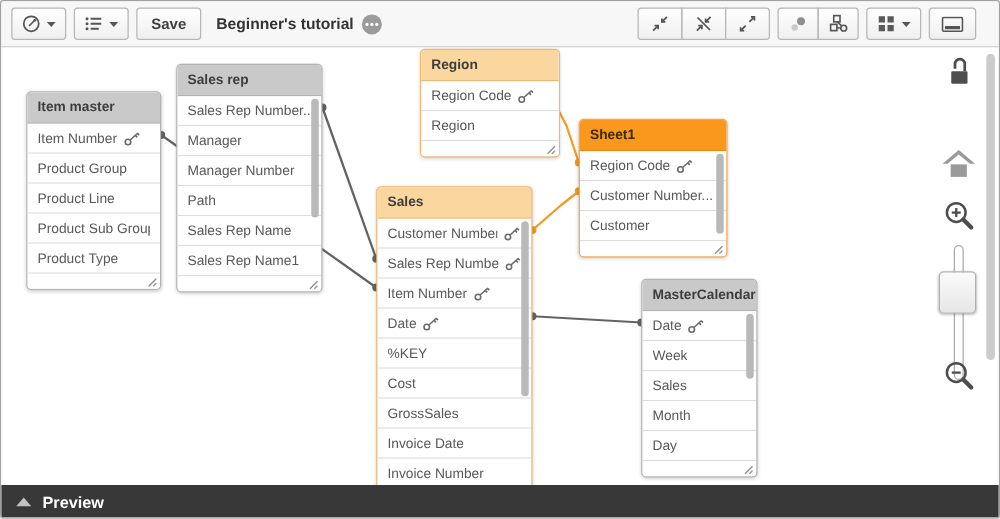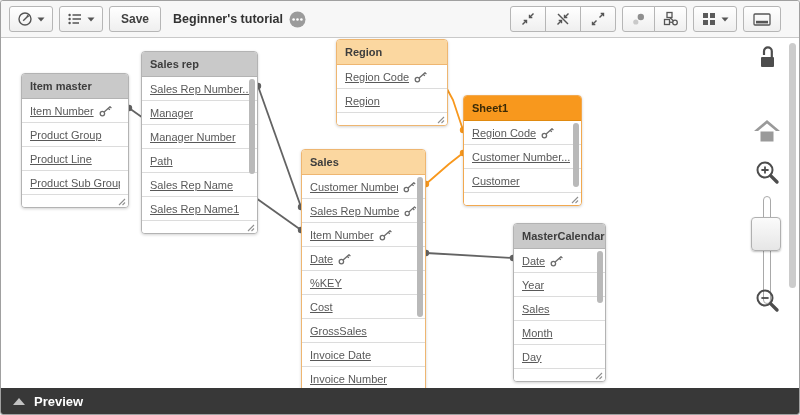--- a/index.html
+++ b/index.html
@@ -32,21 +32,21 @@
             overflow:hidden;box-sizing:border-box;}
   .dm-header{height:24px;line-height:24px;padding:0 8px;font-weight:bold;color:#3d3d3d;
              background:var(--grey-header);border-bottom:1px solid #b3b3b3;white-space:nowrap;
              overflow:hidden;cursor:move;}
   .dm-table.style-associated{border-color:#eeb671;}
   .dm-table.style-associated .dm-header{background:var(--assoc-header);border-color:#eeb671;}
   .dm-table.style-selected{border-color:#f2a94f;}
   .dm-table.style-selected .dm-header{background:var(--sel-header);border-color:#e08a10;color:#3a2a06;}
   .dm-row{height:23px;padding:0 8px;border-bottom:1px solid #dcdcdc;display:flex;
           align-items:center;gap:5px;background:#fff;white-space:nowrap;overflow:hidden;}
-  .field-label{overflow:hidden;text-overflow:clip;white-space:nowrap;text-decoration:underline;}
+  .field-label{overflow:hidden;text-overflow:clip;white-space:nowrap;}
   .dm-footer{height:12px;position:relative;background:#fff;}
   .resize-handle{position:absolute;right:2px;bottom:1px;cursor:nwse-resize;}
   .dm-scrollthumb{position:absolute;top:27px;right:2px;width:6px;border-radius:4px;
                   background:#b9b9b9;z-index:3;cursor:pointer;}
 
   
   .side-controls{position:absolute;z-index:4;top:0;right:0;width:60px;height:100%;pointer-events:none;}
   .side-controls > *{pointer-events:auto;position:absolute;}
   .page-scrollbar{position:absolute;z-index:4;right:3px;top:5px;width:7px;height:245px;
                   background:#cccccc;border-radius:4px;cursor:pointer;}
@@ -251,20 +251,24 @@
   <div class="dm-row">
     <span class="field-label">Product Line</span>
 
   </div>
 
   <div class="dm-row">
     <span class="field-label">Product Sub Group</span>
 
   </div>
 
+  <div class="dm-row">
+    <span class="field-label">Product Type</span>
+
+  </div>
 </div>
     <div class="dm-footer">
       <svg class="resize-handle" width="9" height="9" viewBox="0 0 9 9">
         <line x1="8" y1="2" x2="2" y2="8" stroke="#8f8f8f" stroke-width="1.1"></line>
         <line x1="8" y1="5.5" x2="5.5" y2="8" stroke="#8f8f8f" stroke-width="1.1"></line>
       </svg>
     </div>
 
   </div>
 
@@ -459,21 +463,21 @@
     <span class="field-label">Date</span>
     <svg class="key-icon" width="14" height="12" viewBox="0 0 14 12">
       <circle cx="3.4" cy="8.6" r="2.2" fill="none" stroke="#6b6b6b" stroke-width="1.3"></circle>
       <line x1="5.1" y1="7" x2="11.3" y2="1.4" stroke="#6b6b6b" stroke-width="1.3"></line>
       <line x1="9.2" y1="3.3" x2="10.8" y2="4.9" stroke="#6b6b6b" stroke-width="1.3"></line>
       <line x1="11" y1="1.7" x2="12.4" y2="3.1" stroke="#6b6b6b" stroke-width="1.3"></line>
     </svg>
   </div>
 
   <div class="dm-row">
-    <span class="field-label">Year</span>
+    <span class="field-label">Week</span>
 
   </div>
 
   <div class="dm-row">
     <span class="field-label">Sales</span>
 
   </div>
 
   <div class="dm-row">
     <span class="field-label">Month</span>

